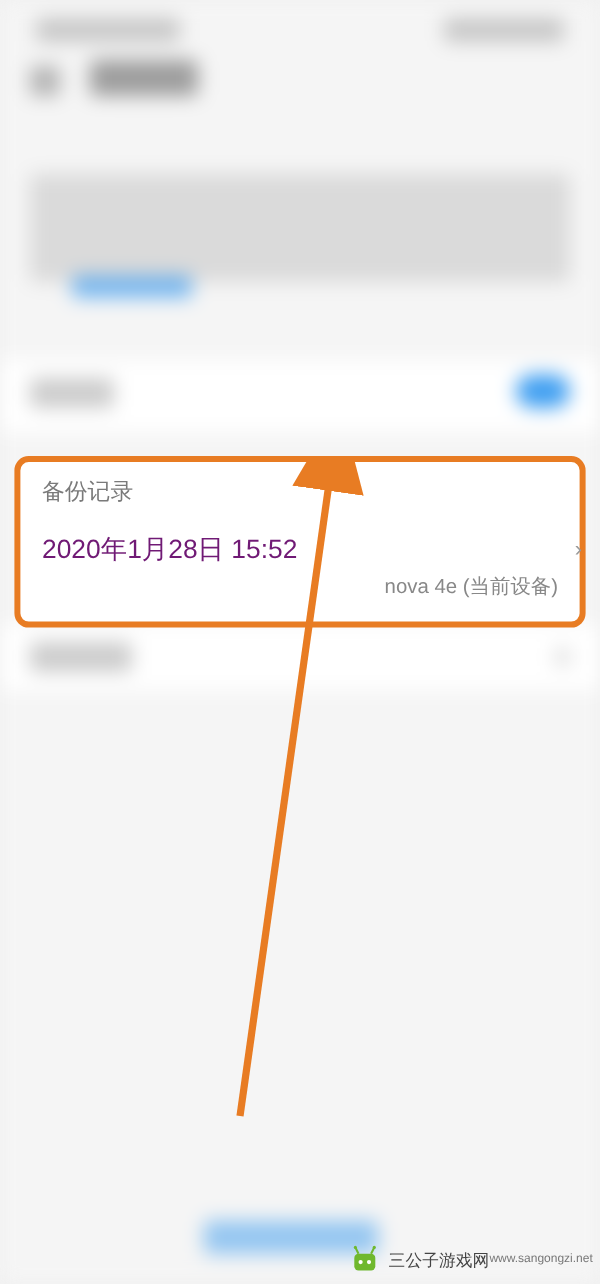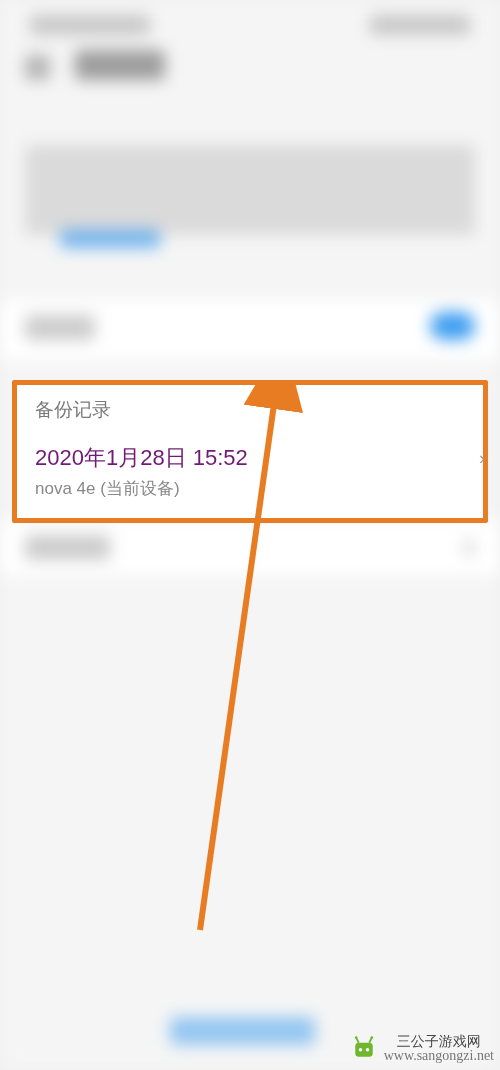--- a/index.html
+++ b/index.html
@@ -83,37 +83,38 @@
       background: #1f8eee; border-radius: 4px; opacity: 0.45;
     }
 
     .highlight-card {
       position: absolute;
       top: 380px;
       left: 12px;
       right: 12px;
       background: #fff;
       border: 5px solid #e87c23;
-      border-radius: 2px;
+      border-radius: 12px;
       padding: 12px 18px 18px 18px;
       z-index: 10;
     }
     .section-title {
       font-size: 19px;
       color: #7a7a7a;
       margin-bottom: 20px;
     }
     .backup-date {
       font-size: 22px;
       color: #701a75;
       margin-bottom: 4px;
     }
     .device-name {
       font-size: 17px;
       color: #888;
+      text-align: right;
     }
     .chevron-right {
       position: absolute;
       right: -2px;
       top: 55%;
       transform: translateY(-50%);
       color: #999;
       font-size: 18px;
       font-weight: 300;
     }
@@ -142,28 +143,27 @@
       height: 28px;
       position: relative;
     }
     .watermark-icon svg { width: 100%; height: 100%; }
     .watermark-text {
       font-size: 14px;
       color: #444;
       font-weight: 500;
     }
     .watermark-url {
-      font-size: 14px;
+      font-size: 10px;
       color: #777;
       margin-top: -1px;
-      font-family: Liberation Serif, serif;
     }
     .watermark-stack {
       display: flex;
-      flex-direction: column;
+      flex-direction: row;
       line-height: 1.15;
       align-items: center;
     }
   </style>
 </head>
 <body>
 
 <div class="blurred-bg">
   <div class="blur-block-1"></div>
   <div class="blur-block-2"></div>

